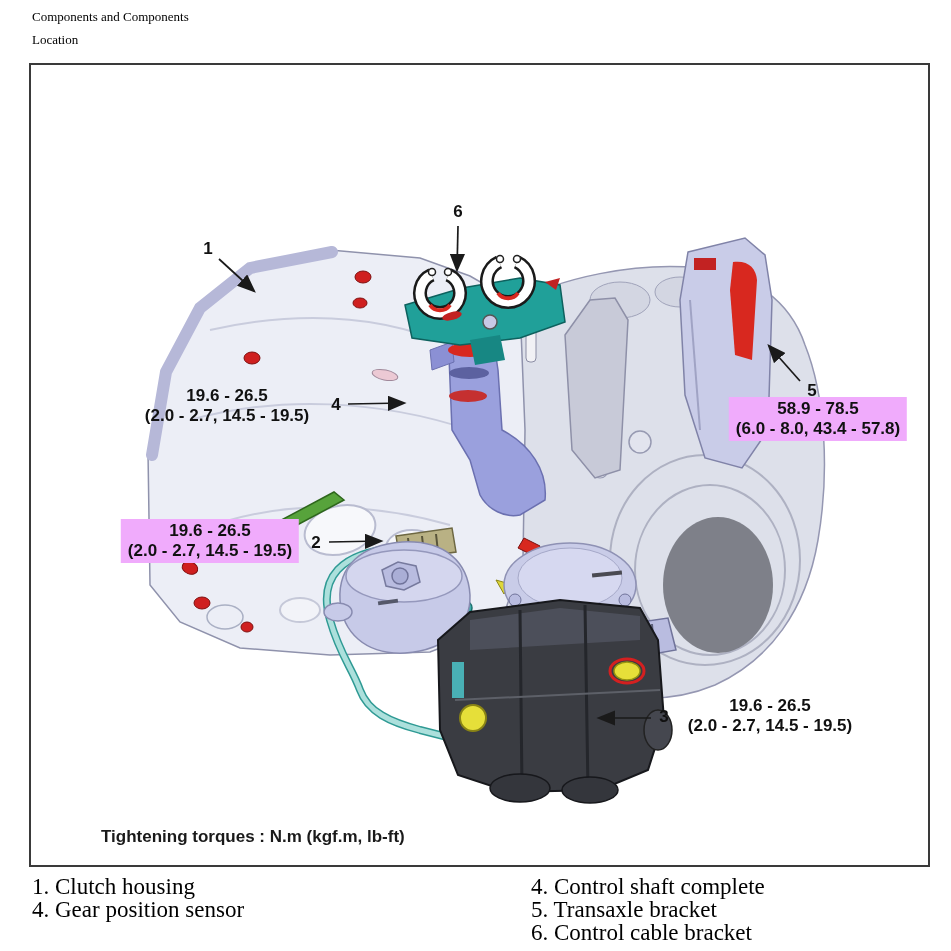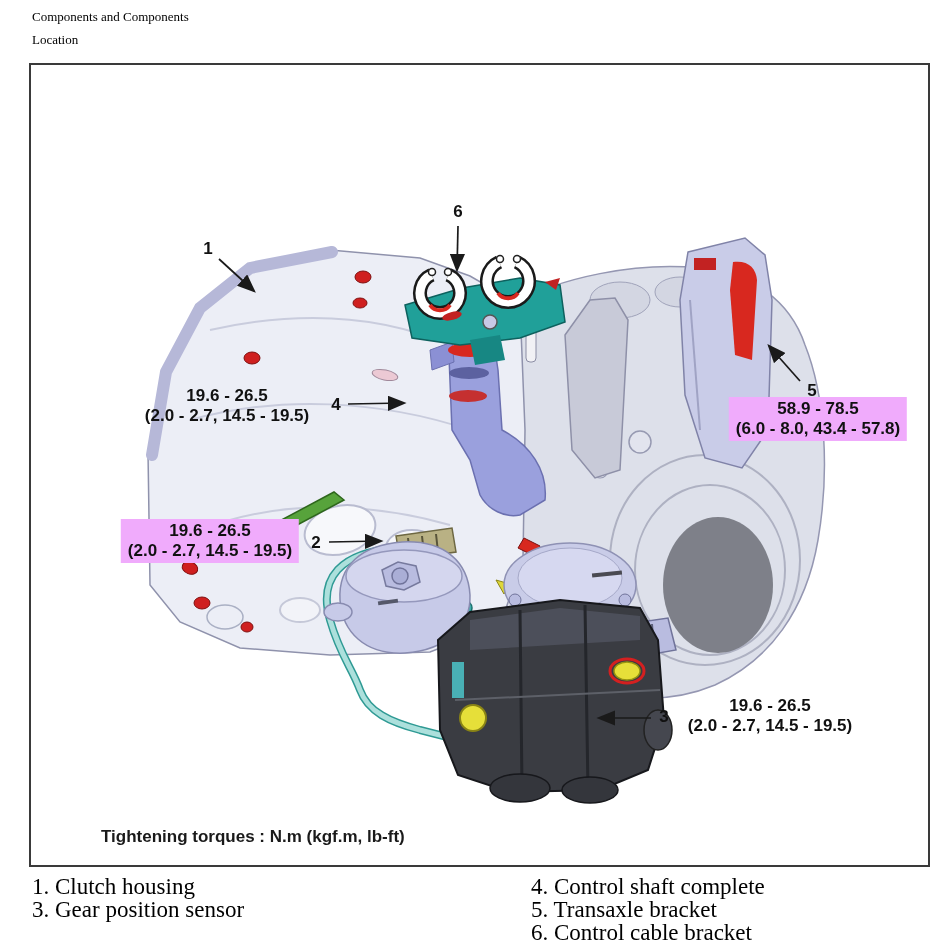--- a/index.html
+++ b/index.html
@@ -203,21 +203,21 @@
   <div class="callout-num" style="left:316px;top:543px;">2</div>
   <div class="callout-num" style="left:664px;top:717px;">3</div>
   <div class="callout-num" style="left:336px;top:405px;">4</div>
   <div class="callout-num" style="left:812px;top:391px;">5</div>
   <div class="callout-num" style="left:458px;top:212px;">6</div>
 
   <div id="torque-note">Tightening torques : N.m (kgf.m, lb-ft)</div>
 
   <div id="legend-left" class="legend-col serif">
     <div>1. Clutch housing</div>
-    <div>3. Gear position sensor</div>
+    <div>4. Gear position sensor</div>
   </div>
   <div id="legend-right" class="legend-col serif">
     <div>4. Control shaft complete</div>
     <div>5. Transaxle bracket</div>
     <div>6. Control cable bracket</div>
   </div>
 
 </div>
 
 </body></html>

